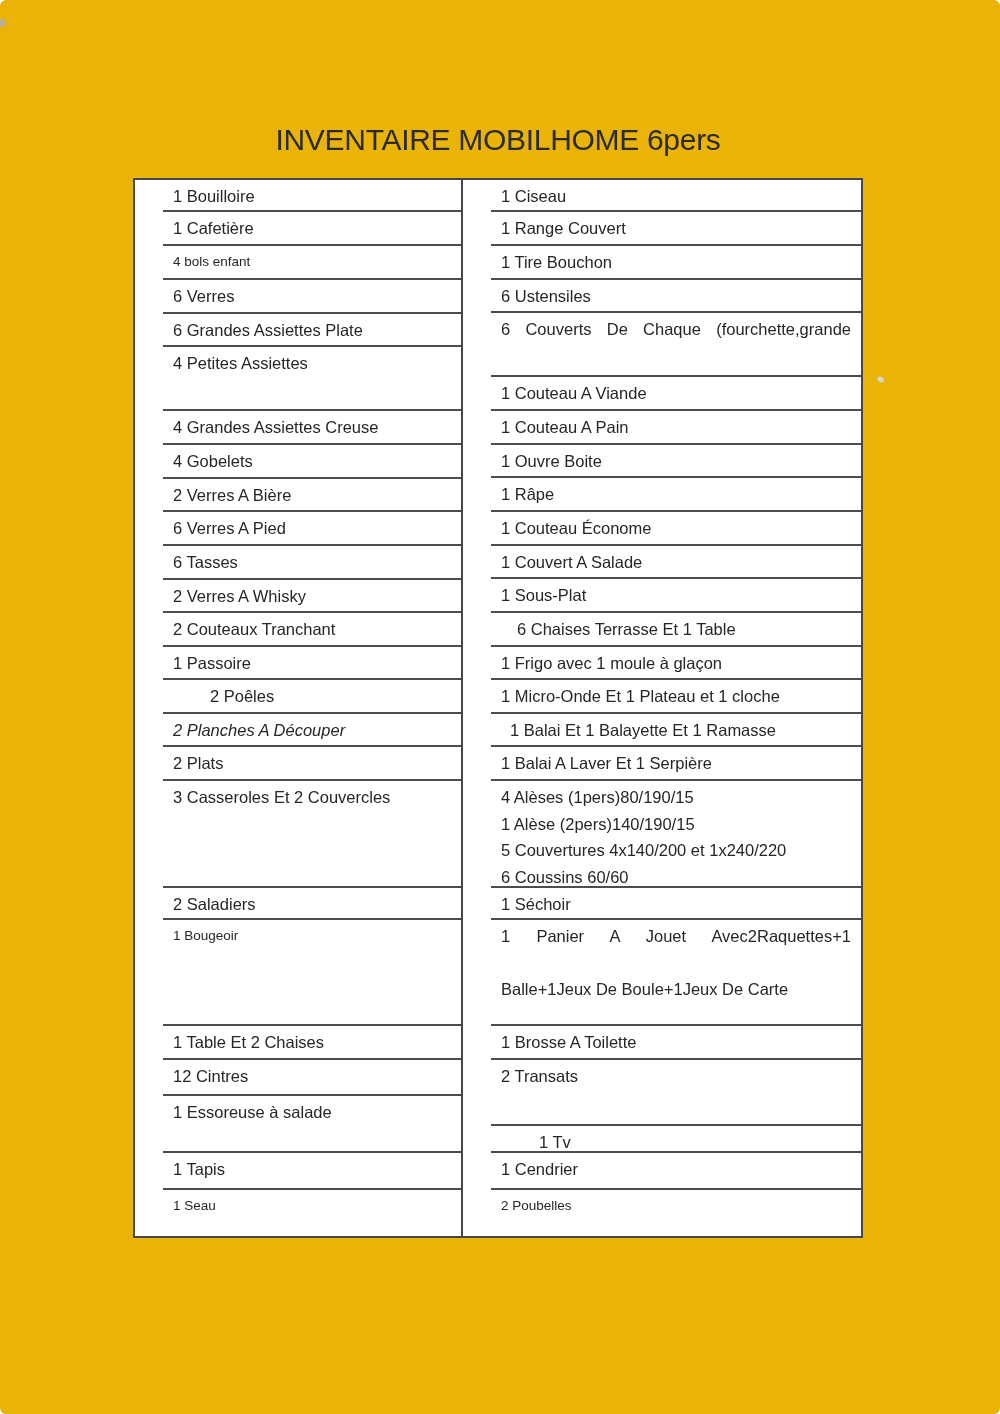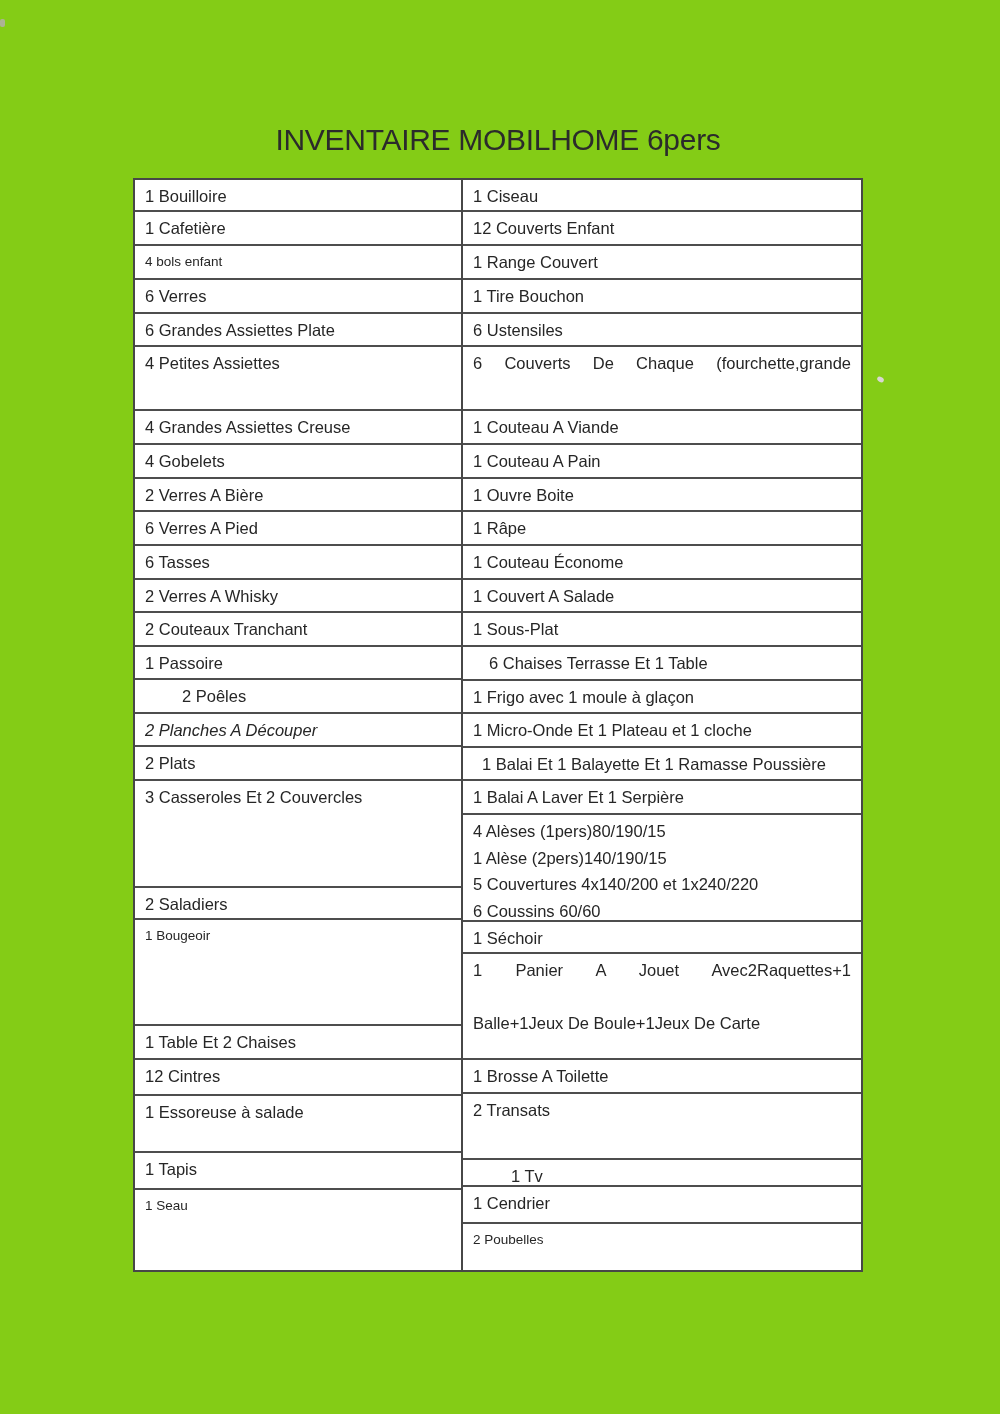--- a/index.html
+++ b/index.html
@@ -4,23 +4,24 @@
 <style>
   html, body {
     margin: 0;
     padding: 0;
     background: #ffffff;
   }
   .page {
     position: relative;
     width: 1000px;
     height: 1414px;
-    background: #84cc16;
+    background: #eab308;
     font-family: "Liberation Sans", sans-serif;
     overflow: hidden;
+    border-radius: 6px;
   }
   .doc-title {
     position: absolute;
     top: 123px;
     left: 133px;
     width: 730px;
     text-align: center;
     font-size: 30px;
     font-weight: 400;
     letter-spacing: -0.3px;
@@ -49,20 +50,21 @@
     flex: 1;
   }
   .cell {
     box-sizing: border-box;
     border-bottom: 2px solid #4d4d4d;
     padding: 3px 10px 0 10px;
     font-size: 16.5px;
     line-height: 26.5px;
     color: #262626;
     overflow: hidden;
+    margin-left: 28px;
   }
   .col .cell:last-child {
     border-bottom: none;
   }
   .cell.small {
     font-size: 13.5px;
   }
   .cell.indent {
     padding-left: 19px;
   }
@@ -193,23 +195,20 @@
         </div>
         <div class="cell small" style="height: 46px;">
           <div class="line">1 Seau</div>
         </div>
       </div>
     <div class="col col-right" id="col-right">
         <div class="cell" style="height: 32px;">
           <div class="line">1 Ciseau</div>
         </div>
         <div class="cell" style="height: 34px;">
-          <div class="line">12 Couverts Enfant</div>
-        </div>
-        <div class="cell" style="height: 34px;">
           <div class="line">1 Range Couvert</div>
         </div>
         <div class="cell" style="height: 34px;">
           <div class="line">1 Tire Bouchon</div>
         </div>
         <div class="cell" style="height: 33px;">
           <div class="line">6 Ustensiles</div>
         </div>
         <div class="cell" style="height: 64px;">
           <div class="line jline">6 Couverts De Chaque (fourchette,grande</div>

